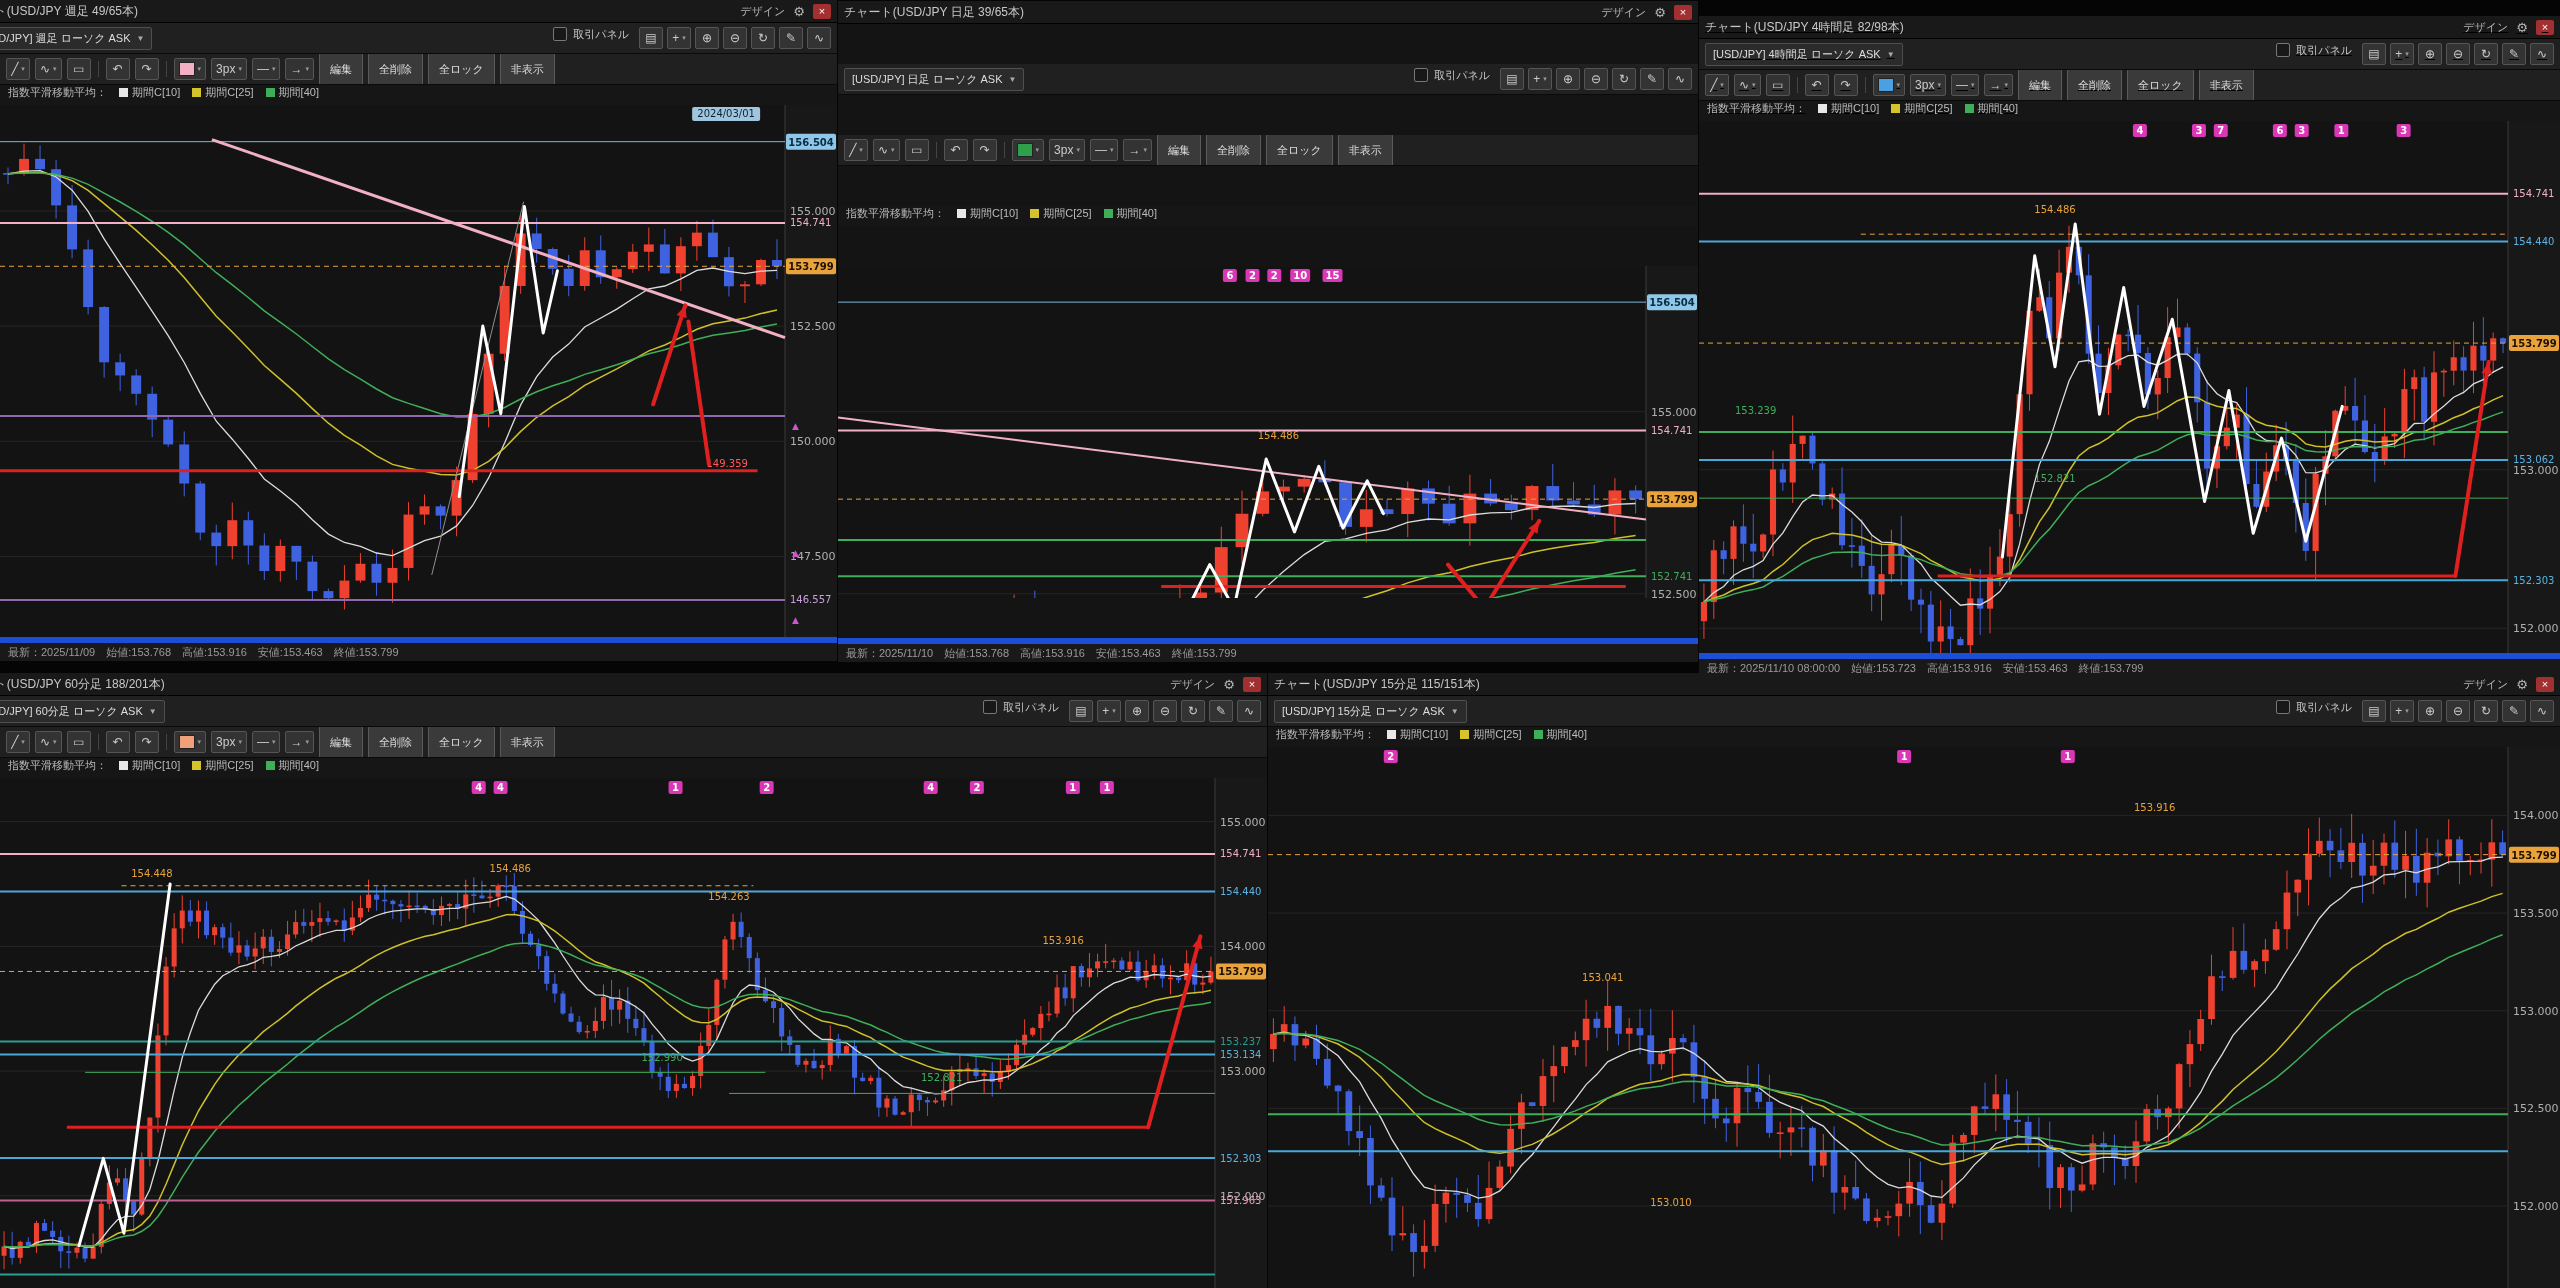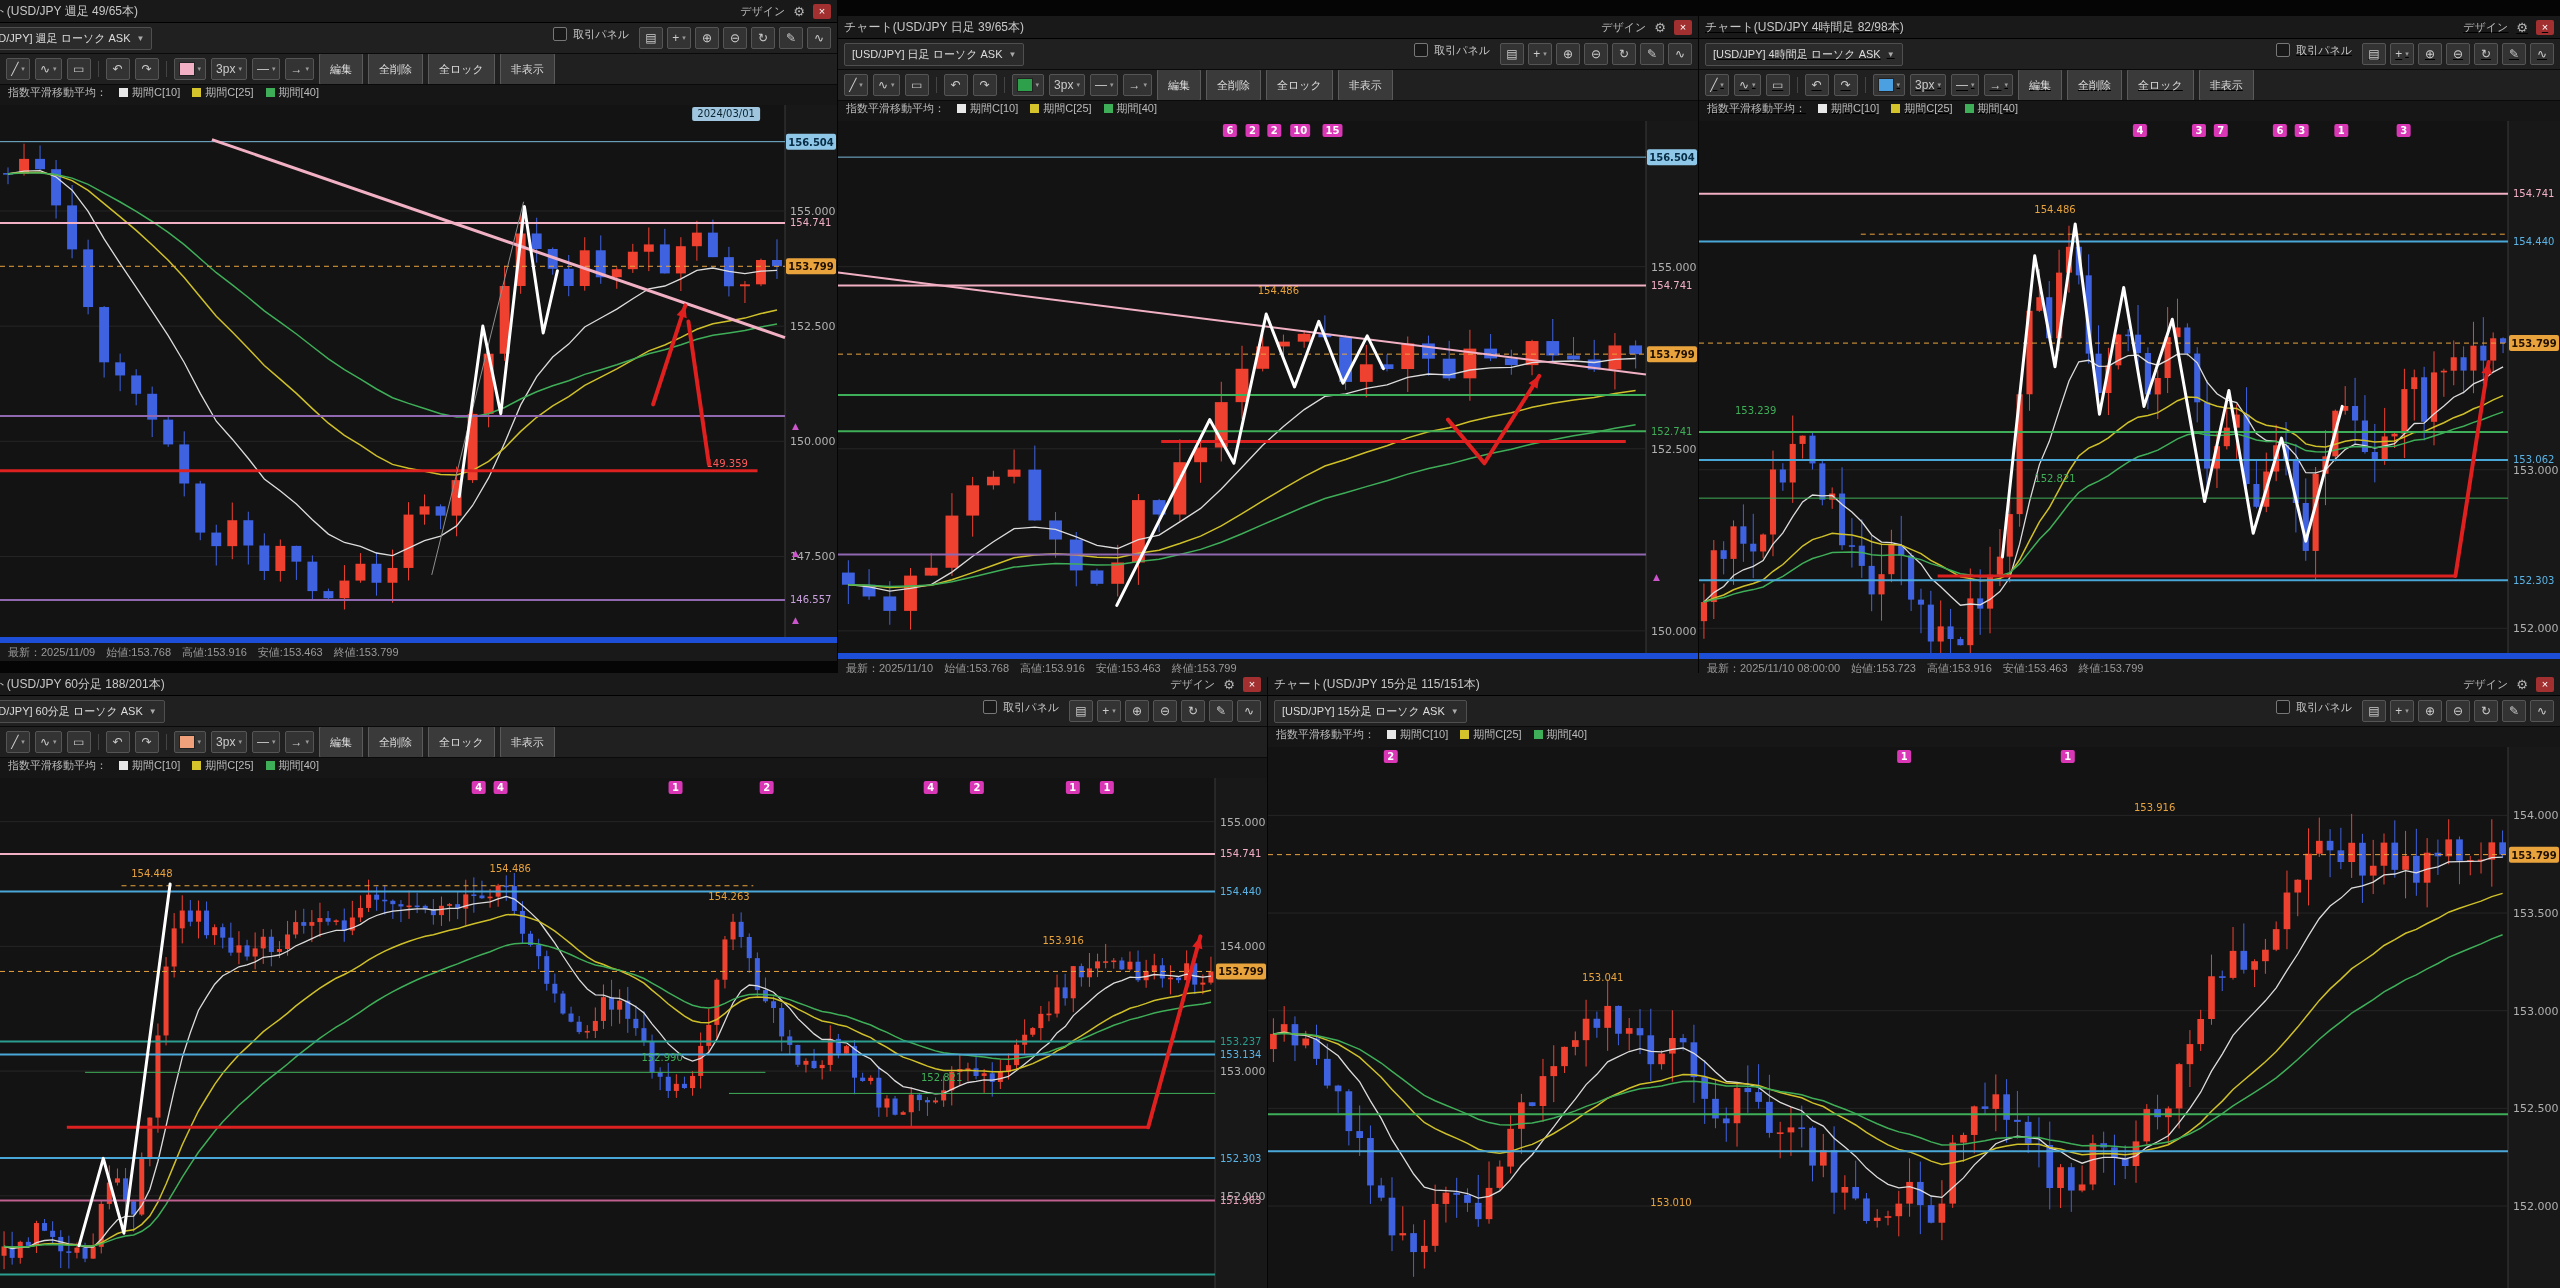--- a/index.html
+++ b/index.html
@@ -262,21 +262,21 @@
           <rect x="786" y="28.67042735042825" width="50" height="16" rx="2" fill="#8ec7e8"></rect>
           <text x="811" y="40.67042735042825" fill="#082c44" font-size="10" font-weight="bold" text-anchor="middle">156.504</text>
           <rect x="786" y="153.2853846153846" width="50" height="16" rx="2" fill="#e8a33d"></rect>
           <text x="811" y="165.2853846153846" fill="#201000" font-size="10" font-weight="bold" text-anchor="middle">153.799</text>
           <rect x="692.125" y="2" width="68" height="14" rx="2" fill="#9fc6de"></rect>
           <text x="726.125" y="12" fill="#0b2330" font-size="10" text-anchor="middle">2024/03/01</text>
         </svg>
       </div>
   <footer class="status">最新：2025/11/09　始値:153.768　高値:153.916　安値:153.463　終値:153.799</footer>
 </section>
-    <section class="panel" style="left: 838px; top: 16px; width: 860px; height: 661px;">
+    <section class="panel" style="left: 838px; top: 1px; width: 860px; height: 661px; gap: 40px;">
   <header class="titlebar">
     <span class="title">チャート(USD/JPY 日足 39/65本)</span>
     <span class="title-right">
       <span class="design">デザイン</span>
       <span class="gear">⚙</span>
       <span class="close">×</span>
     </span>
   </header>
   <div class="toolbar">
     <span class="dropdown">

